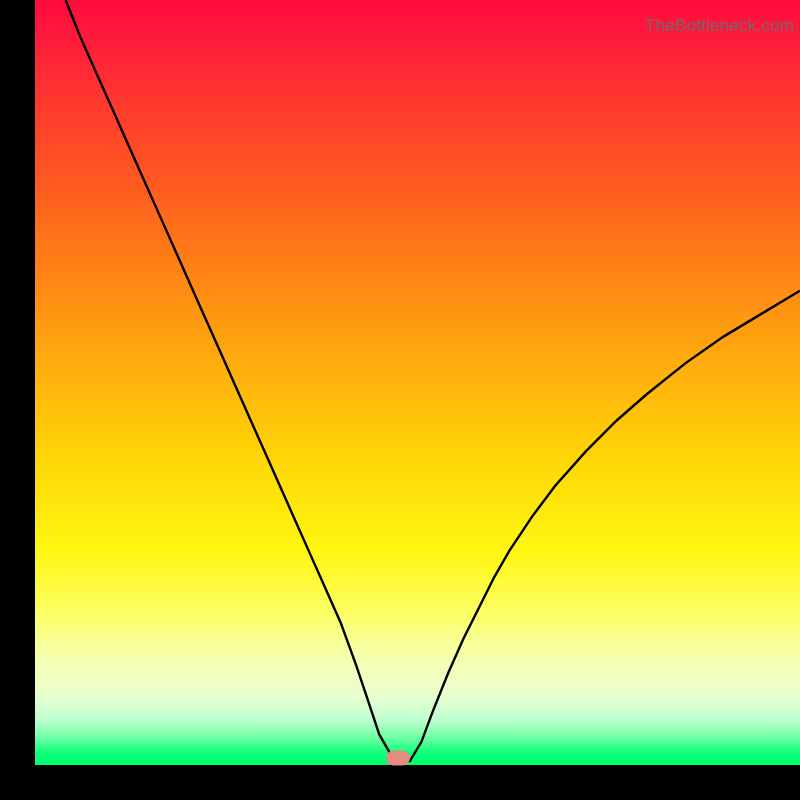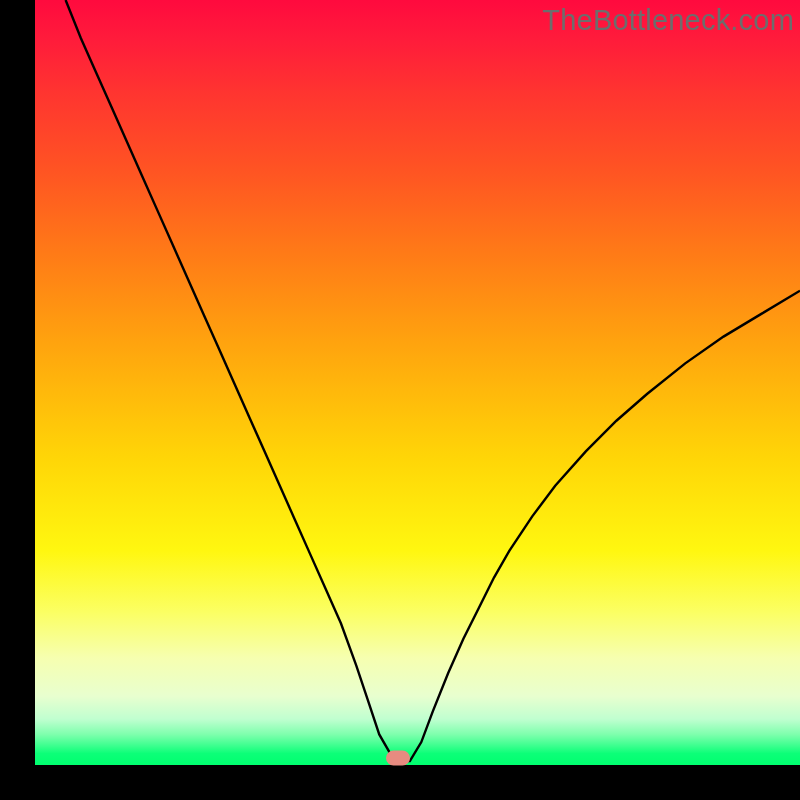--- a/index.html
+++ b/index.html
@@ -60,24 +60,24 @@
   .marker {
     position: absolute;
     width: 24px;
     height: 15px;
     background: #e78b80;
     border-radius: 8px;
     transform: translate(-50%, -50%);
   }
   .watermark {
     position: absolute;
-    top: 4px;
+    top: 16px;
     right: 6px;
     color: #6d6d6d;
-    font-size: 29px;
+    font-size: 17px;
     font-weight: 500;
     letter-spacing: 0.2px;
     user-select: none;
   }
 </style>
 </head>
 <body>
 
 <div class="frame">
   <div class="plot">

